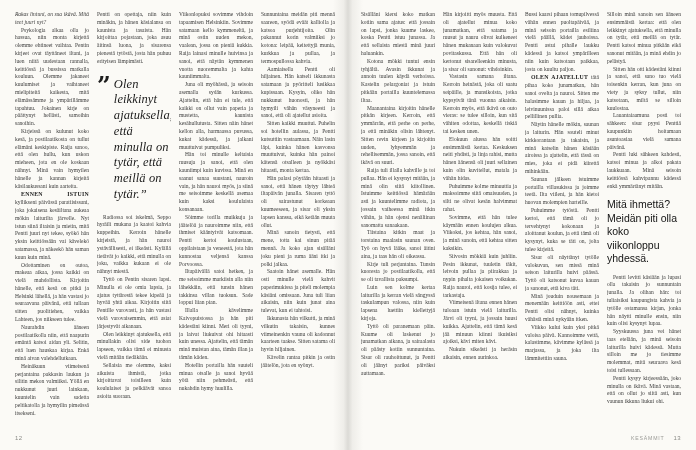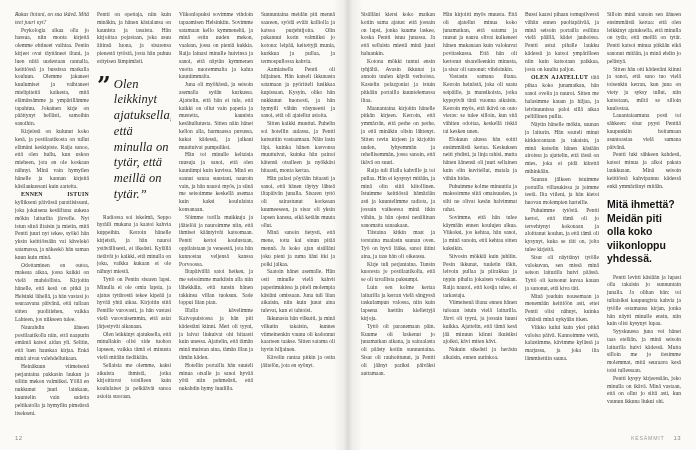--- a/index.html
+++ b/index.html
@@ -37,21 +37,21 @@
     font-size:24px;line-height:18px;font-weight:bold;color:#1e1e1e;
     flex:0 0 auto;
   }
   .pq-text{
     font-size:12.5px;line-height:1.26;font-style:italic;color:#1b1b1b;
     letter-spacing:.1px;
   }
   .callout{
     margin:8px 0 8px;
     font-family:"Liberation Sans", sans-serif;
-    font-weight:700;font-size:10.5px;line-height:1.28;color:#141414;
+    font-weight:400;font-size:10.5px;line-height:1.28;color:#141414;
   }
   .footer{
     position:absolute;bottom:9px;
     font-family:"Liberation Sans", sans-serif;
     font-size:6px;color:#8a8a86;letter-spacing:.4px;
   }
   .footer-left{left:15px;}
   .footer-right{right:15px;display:flex;gap:9px;align-items:baseline;}
   .footer-label{
     text-transform:uppercase;font-size:5.2px;color:#9a9a96;letter-spacing:.8px;

